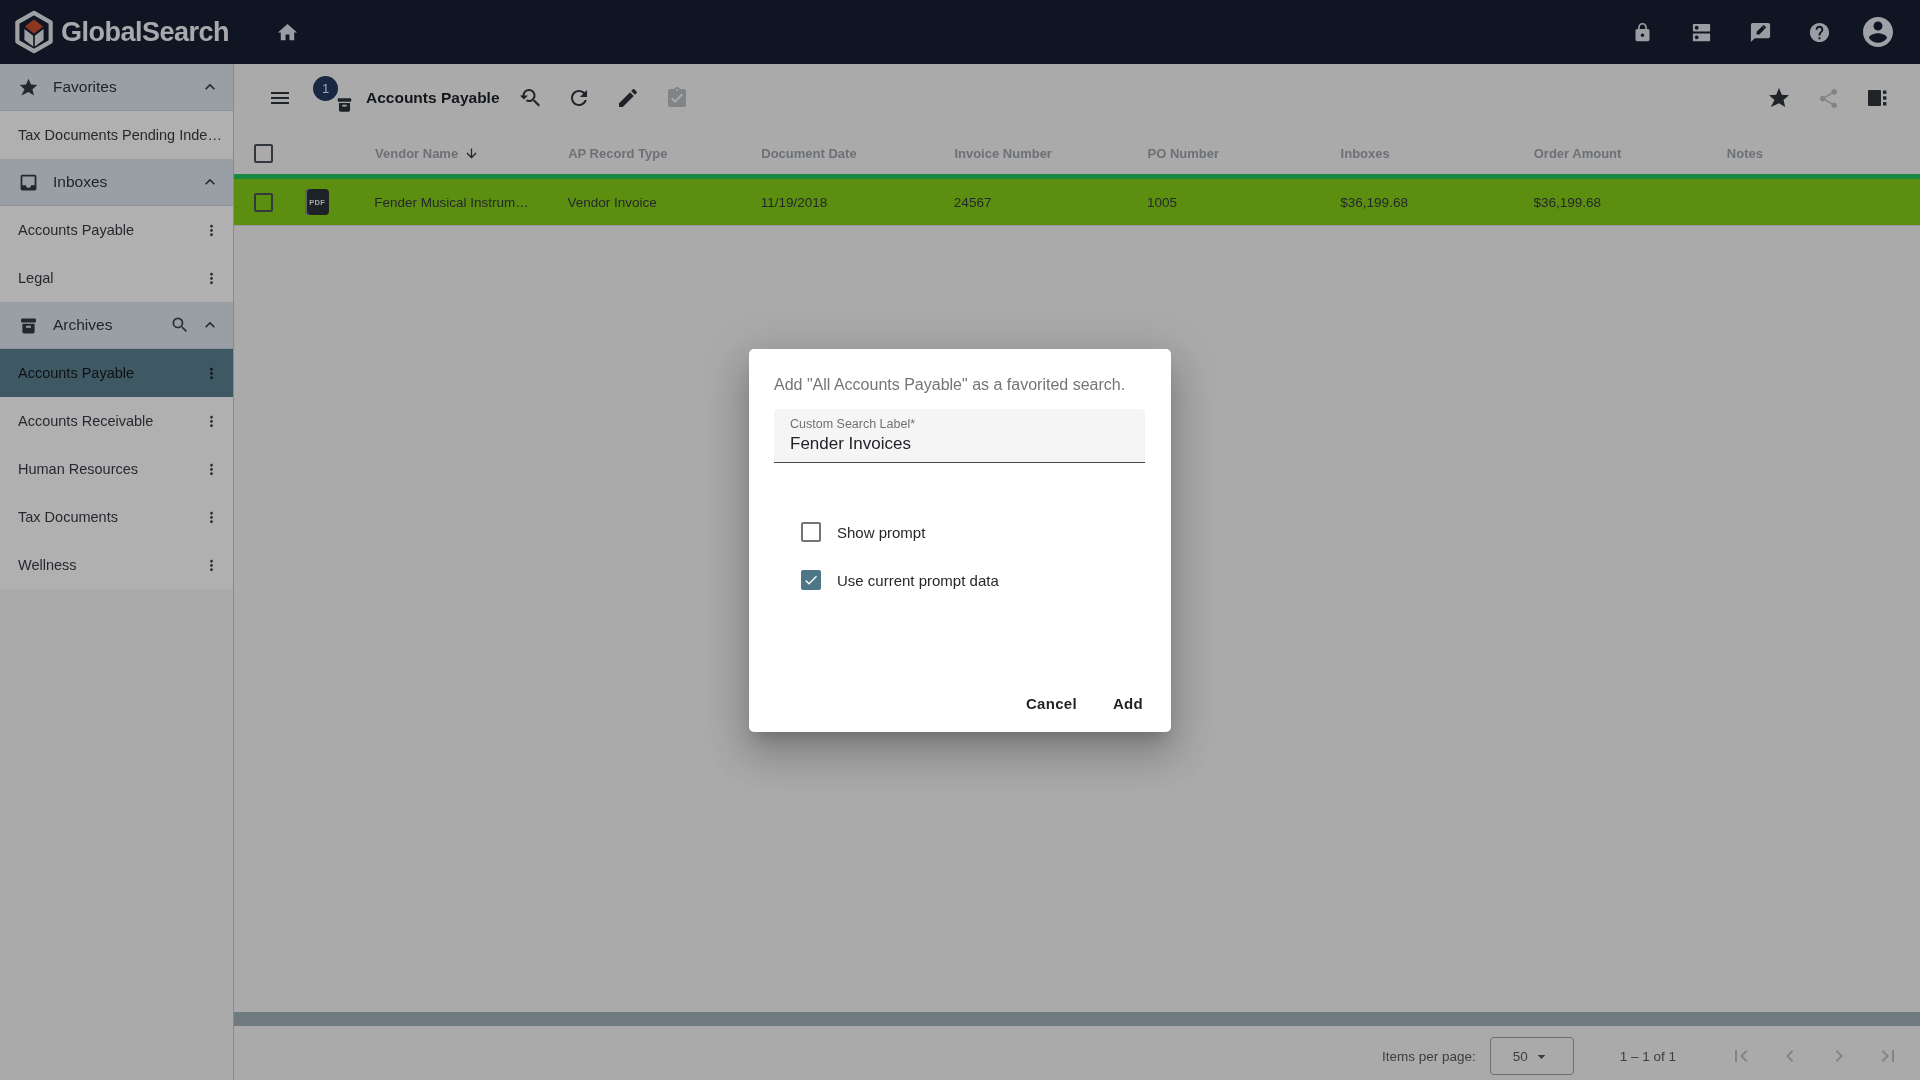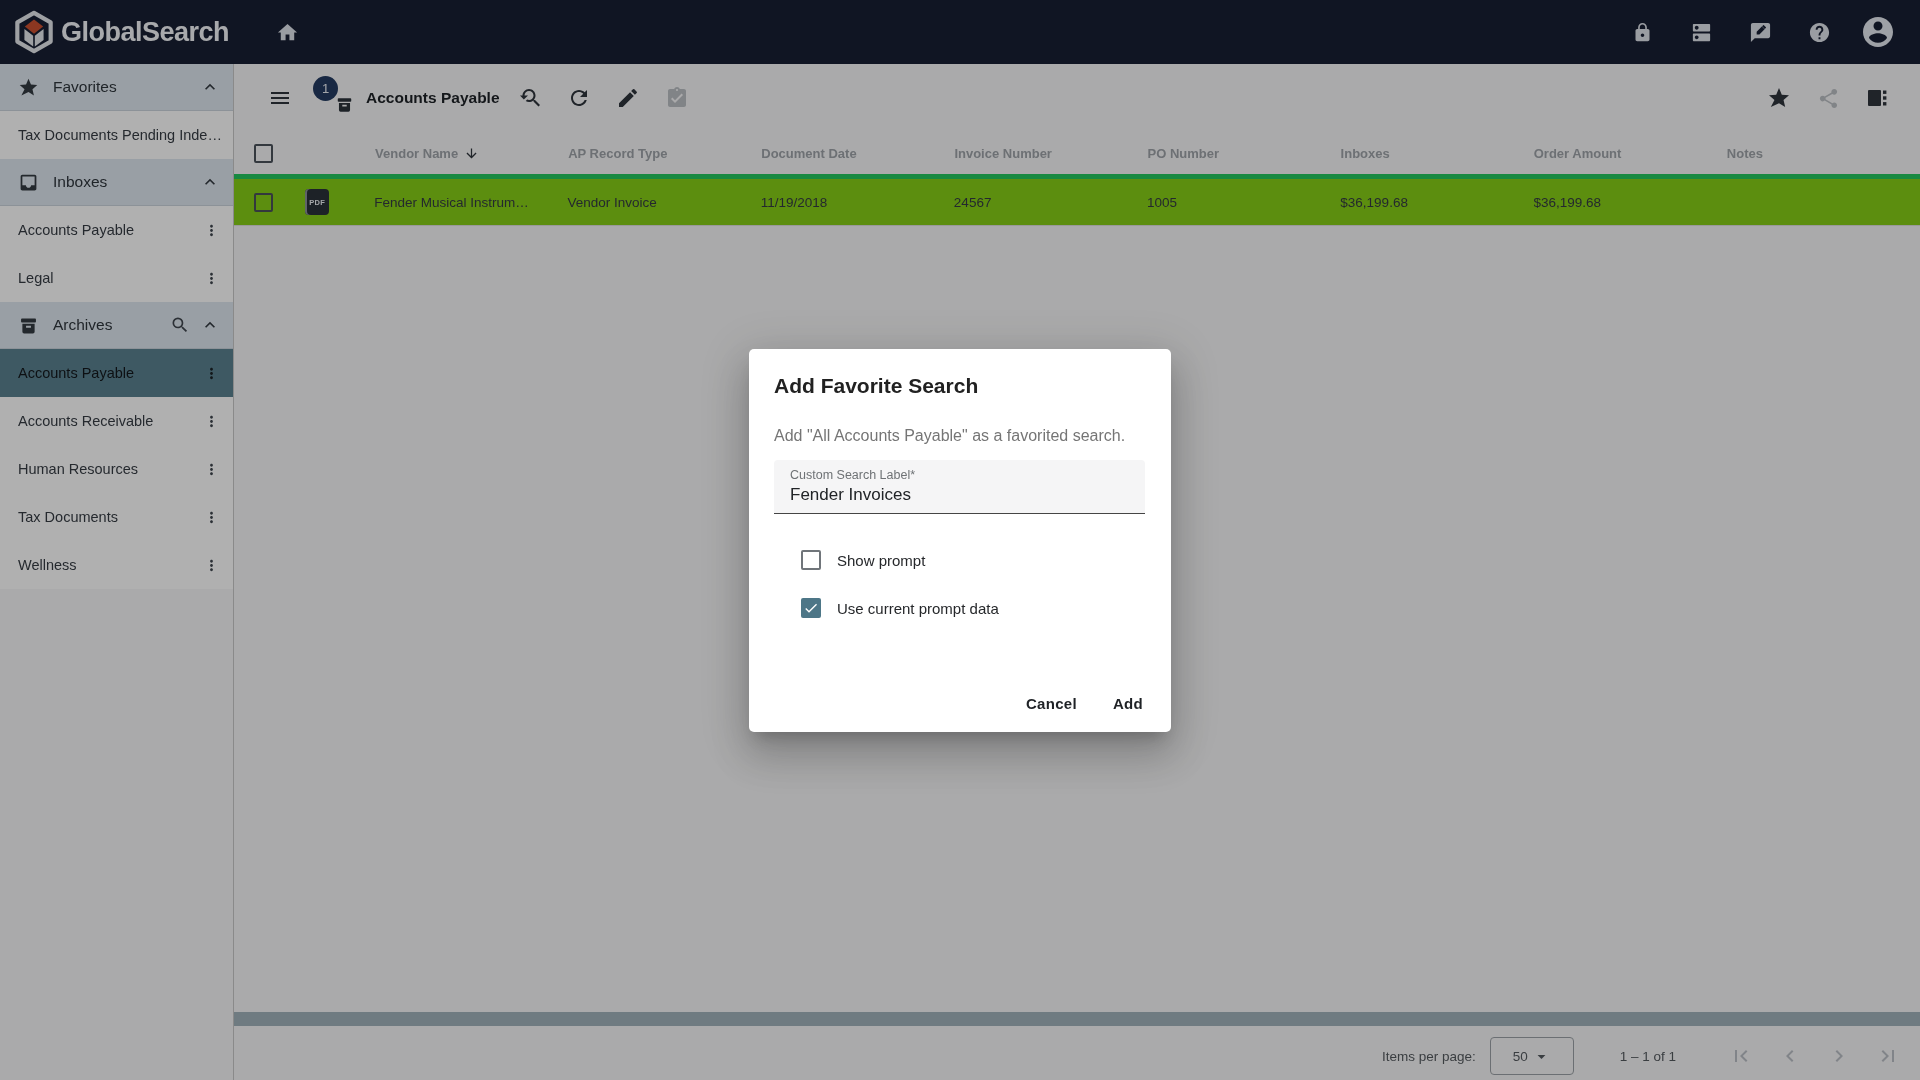--- a/index.html
+++ b/index.html
@@ -89,21 +89,21 @@
   .dialog { position:absolute; left:749px; top:349px; width:422px; height:383px; background:#FFFFFF;
             border-radius:5px; z-index:50;
             box-shadow:0 11px 15px -7px rgba(0,0,0,.2), 0 24px 38px 3px rgba(0,0,0,.14), 0 9px 46px 8px rgba(0,0,0,.12); }
   .dlg-title { margin:23px 25px 0; font-size:21px; font-weight:700; color:#212121; line-height:28px; }
   .dlg-sub { margin:24px 25px 0; font-size:16px; color:#757575; line-height:24px; }
   .dlg-field { margin:12px 26px 0 25px; height:54px; background:#F5F5F6; border-radius:4px 4px 0 0;
                border-bottom:1px solid #454545; padding:8px 12px 0 16px; cursor:text; }
   .dlg-field-label { font-size:12.5px; color:#6E7275; }
   .dlg-field-value { font-size:17px; color:#212427; margin-top:3px; }
   .dlg-check-row { display:flex; align-items:center; margin-left:52px; }
-  .dlg-check-row.row1 { margin-top:36px; }
+  .dlg-check-row.row1 { margin-top:59px; }
   .dlg-check-row.row2 { margin-top:28px; }
   .cb { width:20px; height:20px; border:2px solid #70757A; border-radius:2px; background:#fff; cursor:pointer;
         display:flex; align-items:center; justify-content:center; }
   .cb.checked { border:none; background:#4D7687; }
   .cb.checked svg { fill:#FFFFFF; }
   .cb-label { margin-left:16px; font-size:15px; color:#26282B; }
   .dlg-actions { position:absolute; right:18px; bottom:10px; display:flex; align-items:center; }
   .dlg-btn { background:none; border:none; cursor:pointer; font-family:inherit;
              font-size:15px; font-weight:700; color:#1F2226; letter-spacing:.3px; padding:10px; }
   .dlg-btn + .dlg-btn { margin-left:16px; }
@@ -387,21 +387,20 @@
             <path d="M5.59 7.41 10.18 12l-4.59 4.59L7 18l6-6-6-6zM16 6h2v12h-2z"></path>
           </svg>
         </button>
       </div>
     </div>
   </main>
 
   <div class="backdrop"></div>
 
   <section class="dialog">
-    <h2 class="dlg-title">Add Favorite Search</h2>
     <p class="dlg-sub">Add "All Accounts Payable" as a favorited search.</p>
     <div class="dlg-field">
       <div class="dlg-field-label">Custom Search Label*</div>
       <div class="dlg-field-value">Fender Invoices</div>
     </div>
     <div class="dlg-check-row row1">
       <span class="cb"></span>
       <span class="cb-label">Show prompt</span>
     </div>
     <div class="dlg-check-row row2">

